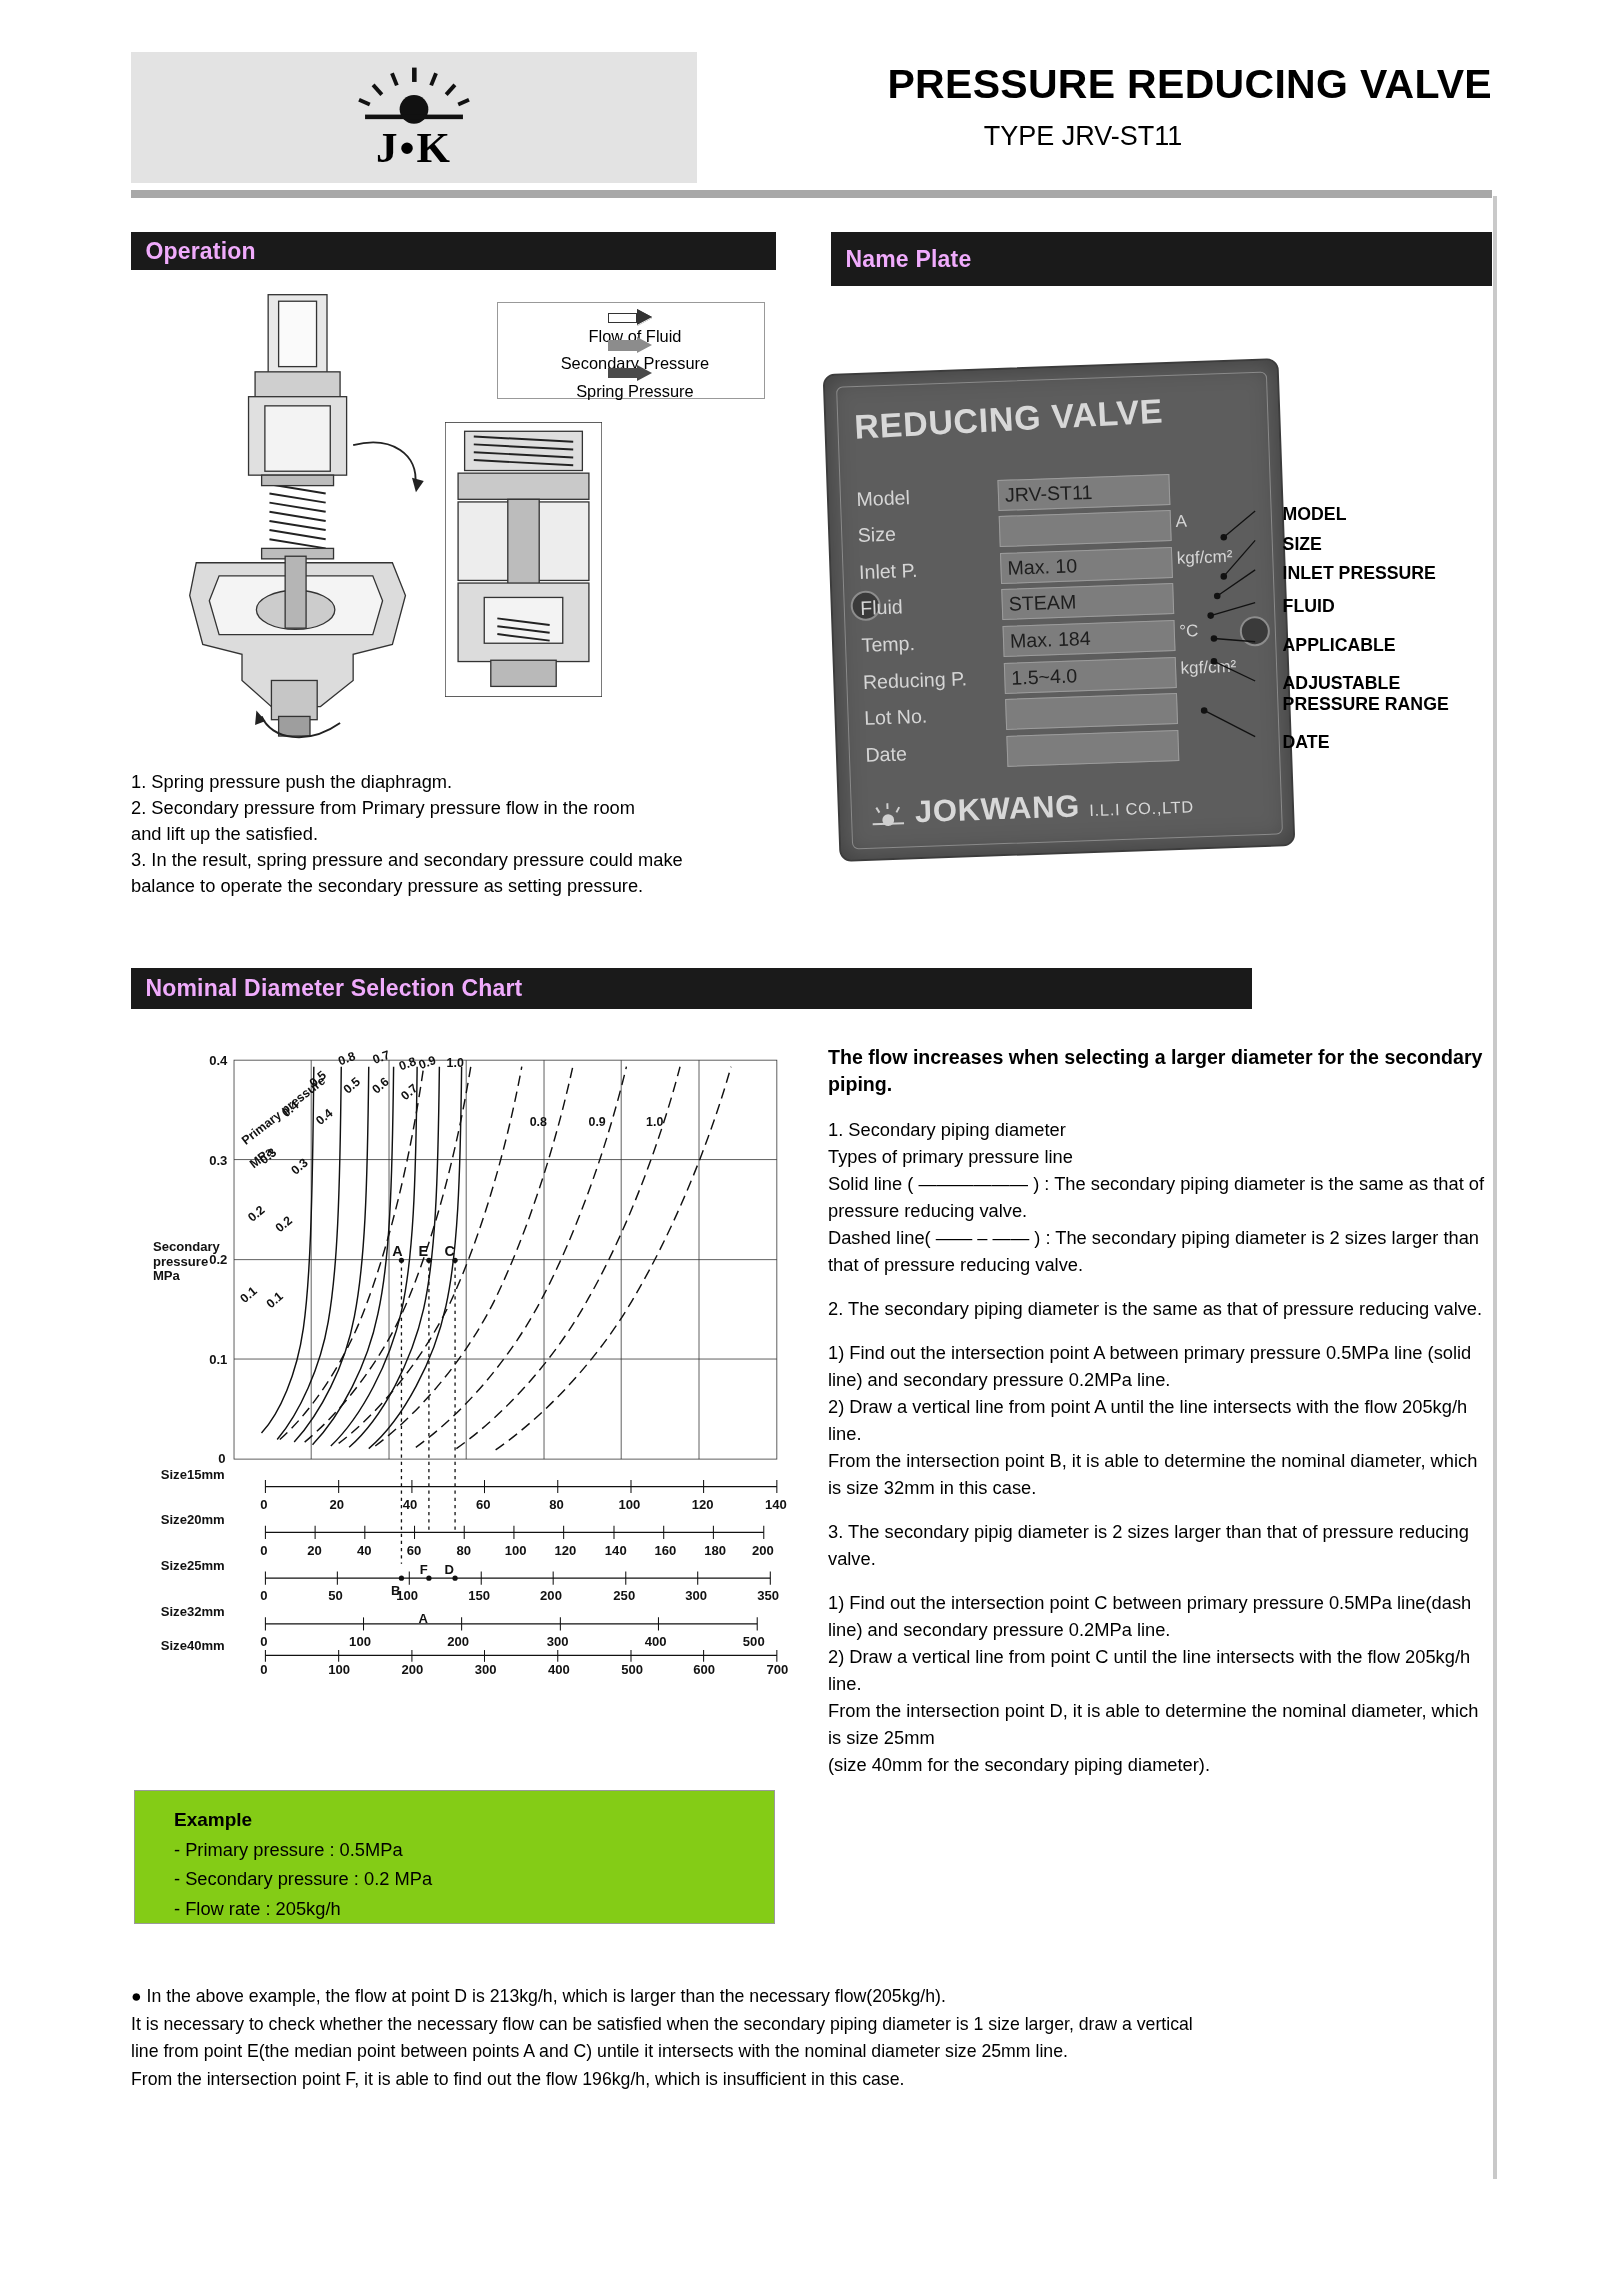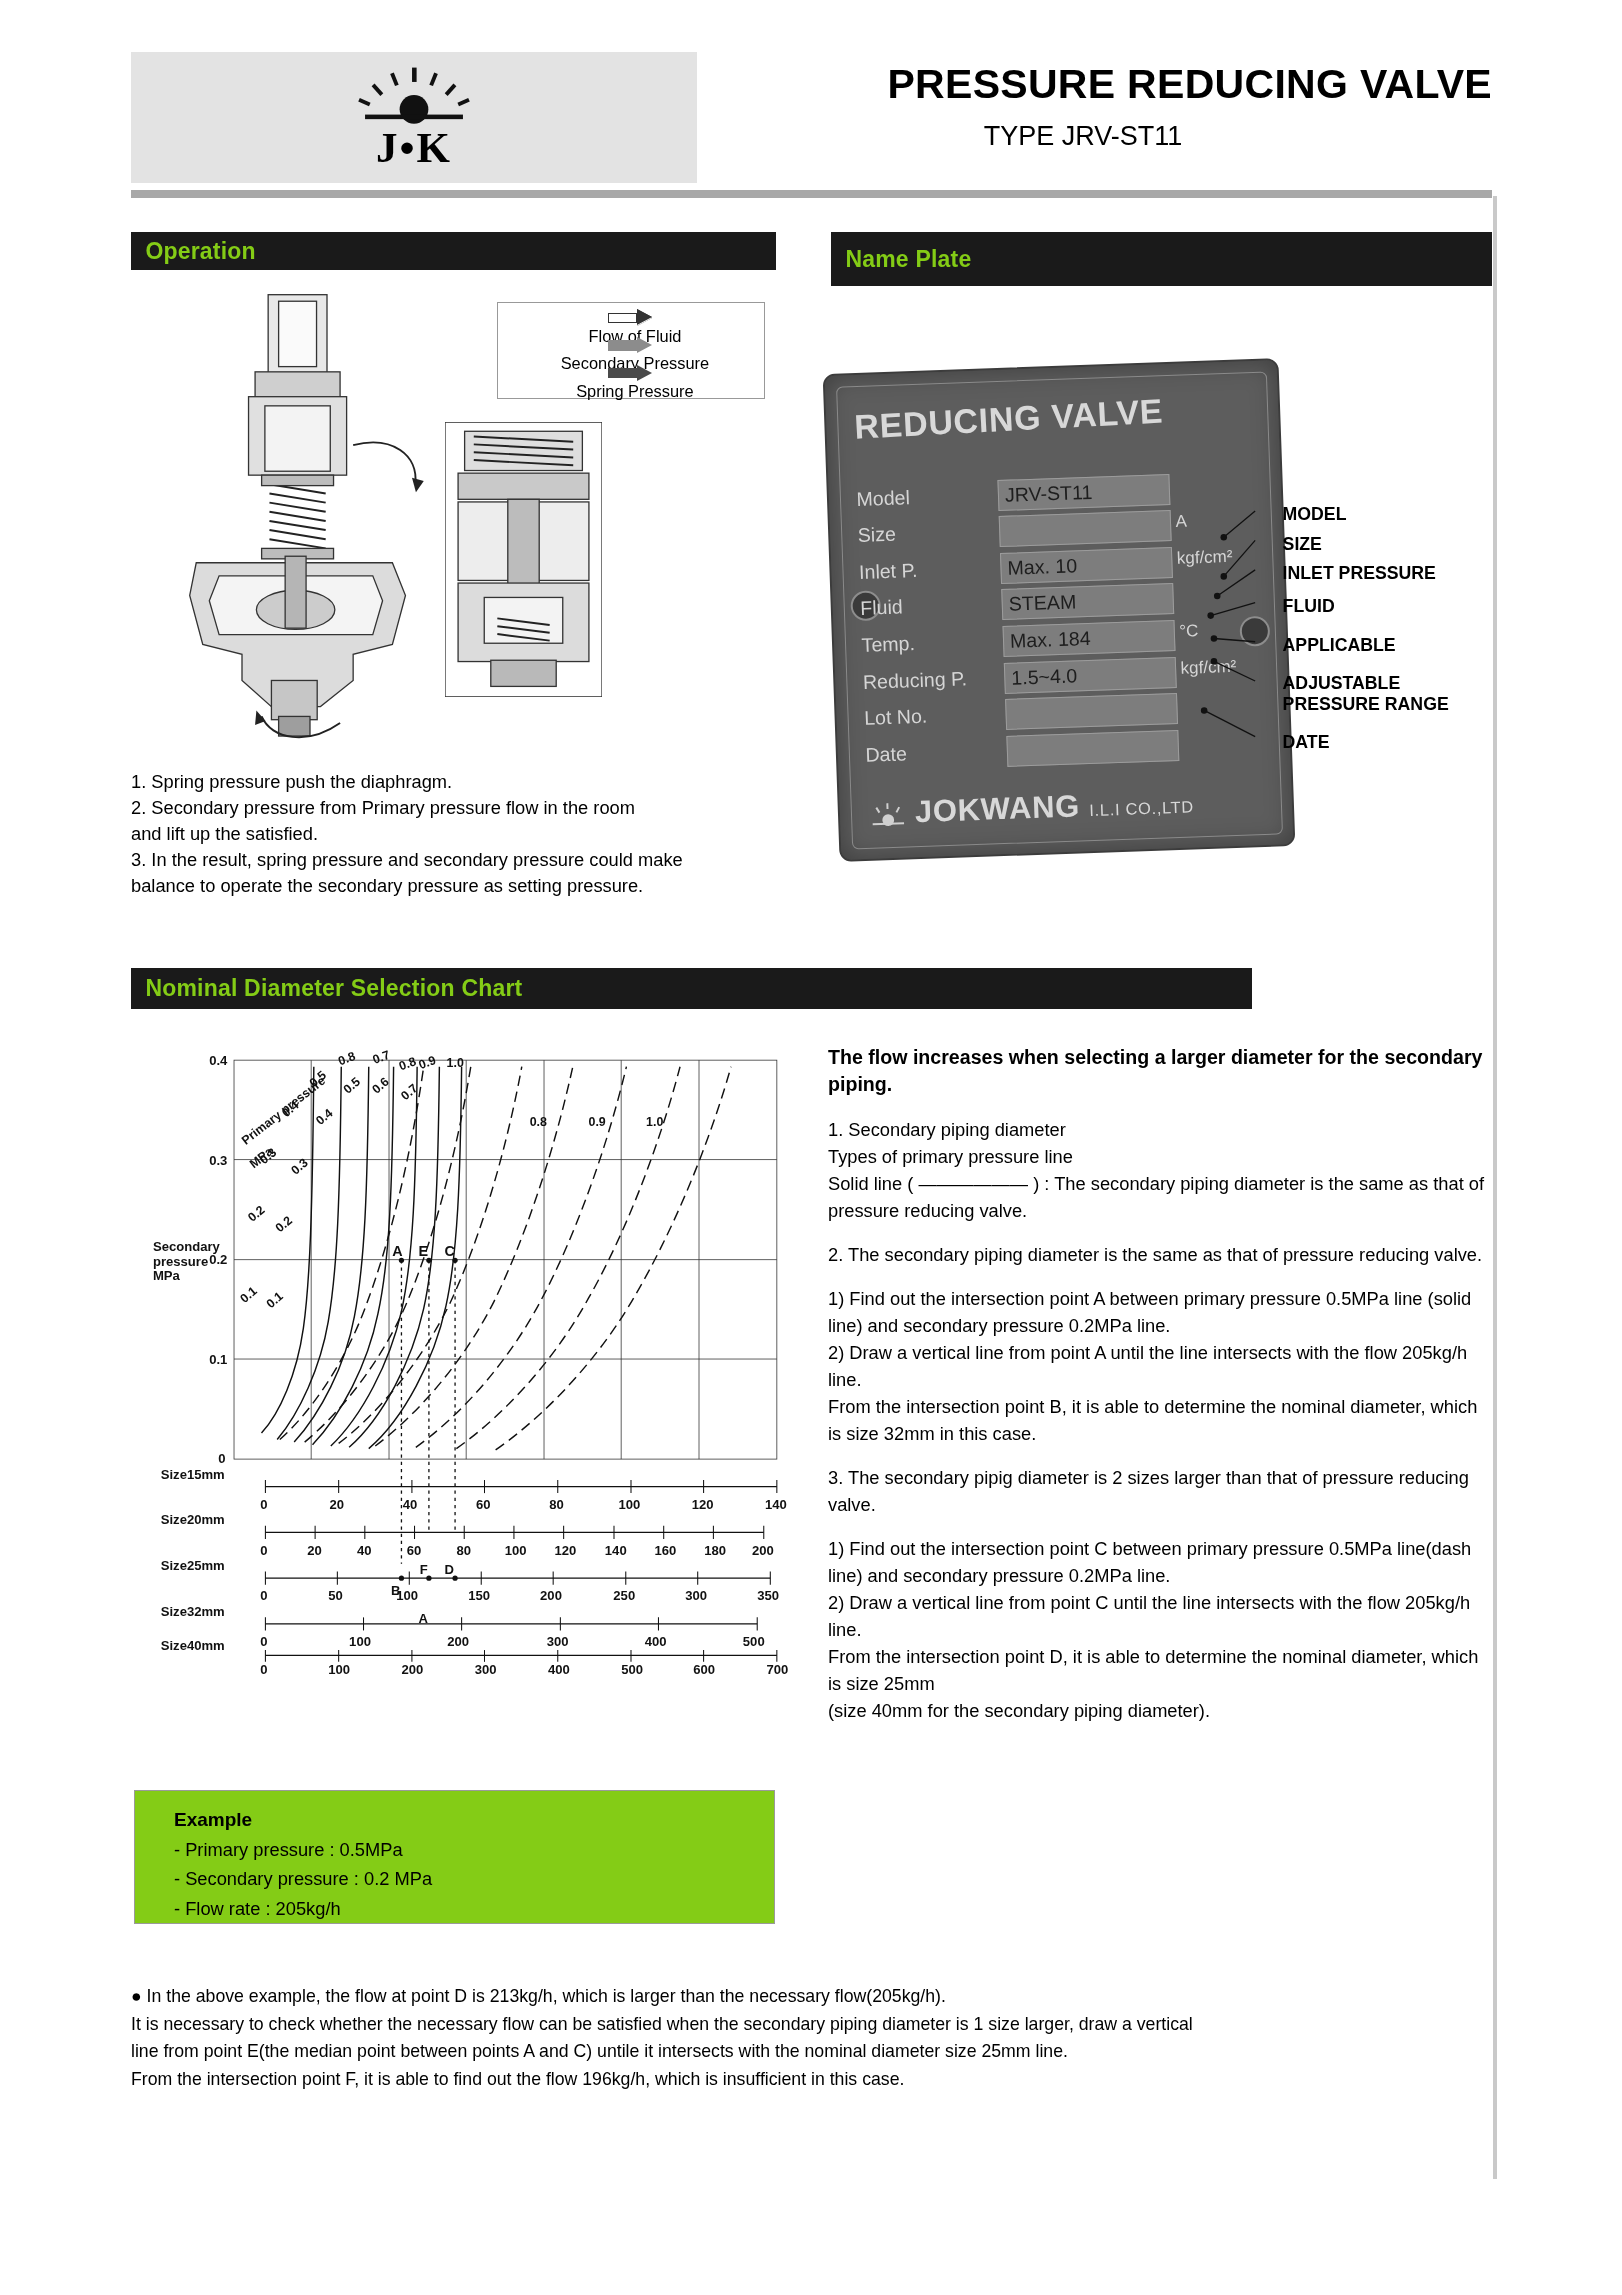--- a/index.html
+++ b/index.html
@@ -75,21 +75,21 @@
     position: absolute;
     left: 131px; top: 190px;
     width: 1361px; height: 7.9px;
     background: #a8a8a8;
   }
 
   
   .bar {
     position: absolute;
     background: #1a1a1a;
-    color: #84cc16;
+    color: #f0abfc;
     font-weight: bold;
     font-size: 23px;
     display: flex;
     align-items: center;
     padding-left: 14.4px;
     box-sizing: border-box;
     letter-spacing: 0.2px;
   }
 
   
@@ -755,20 +755,21 @@
       </g>
     </svg>
   </div>
 
   <div class="right-col">
     <h3>The flow increases when selecting a larger diameter for the secondary piping.</h3>
     <p>
       <span>1. Secondary piping diameter</span><br>
       <span>Types of primary pressure line</span><br>
       <span>Solid line (  ——————  ) : The secondary piping diameter is the same as that of pressure reducing valve.</span><br>
+      <span>Dashed line(  —— – ——  ) : The secondary piping diameter is 2 sizes larger than that of pressure reducing valve.</span>
     </p>
     <p>2. The secondary piping diameter is the same as that of pressure reducing valve.</p>
     <p>
       <span>1) Find out the intersection point A between primary pressure 0.5MPa line (solid line) and secondary pressure 0.2MPa line.</span><br>
       <span>2) Draw a vertical line from point A until the line intersects with the flow 205kg/h line.</span><br>
       <span>From the intersection point B, it is able to determine the nominal diameter, which is size 32mm in this case.</span>
     </p>
     <p>3. The secondary pipig diameter is 2 sizes larger than that of pressure reducing valve.</p>
     <p>
       <span>1) Find out the intersection point C between primary pressure 0.5MPa line(dash line) and secondary pressure 0.2MPa line.</span><br>

